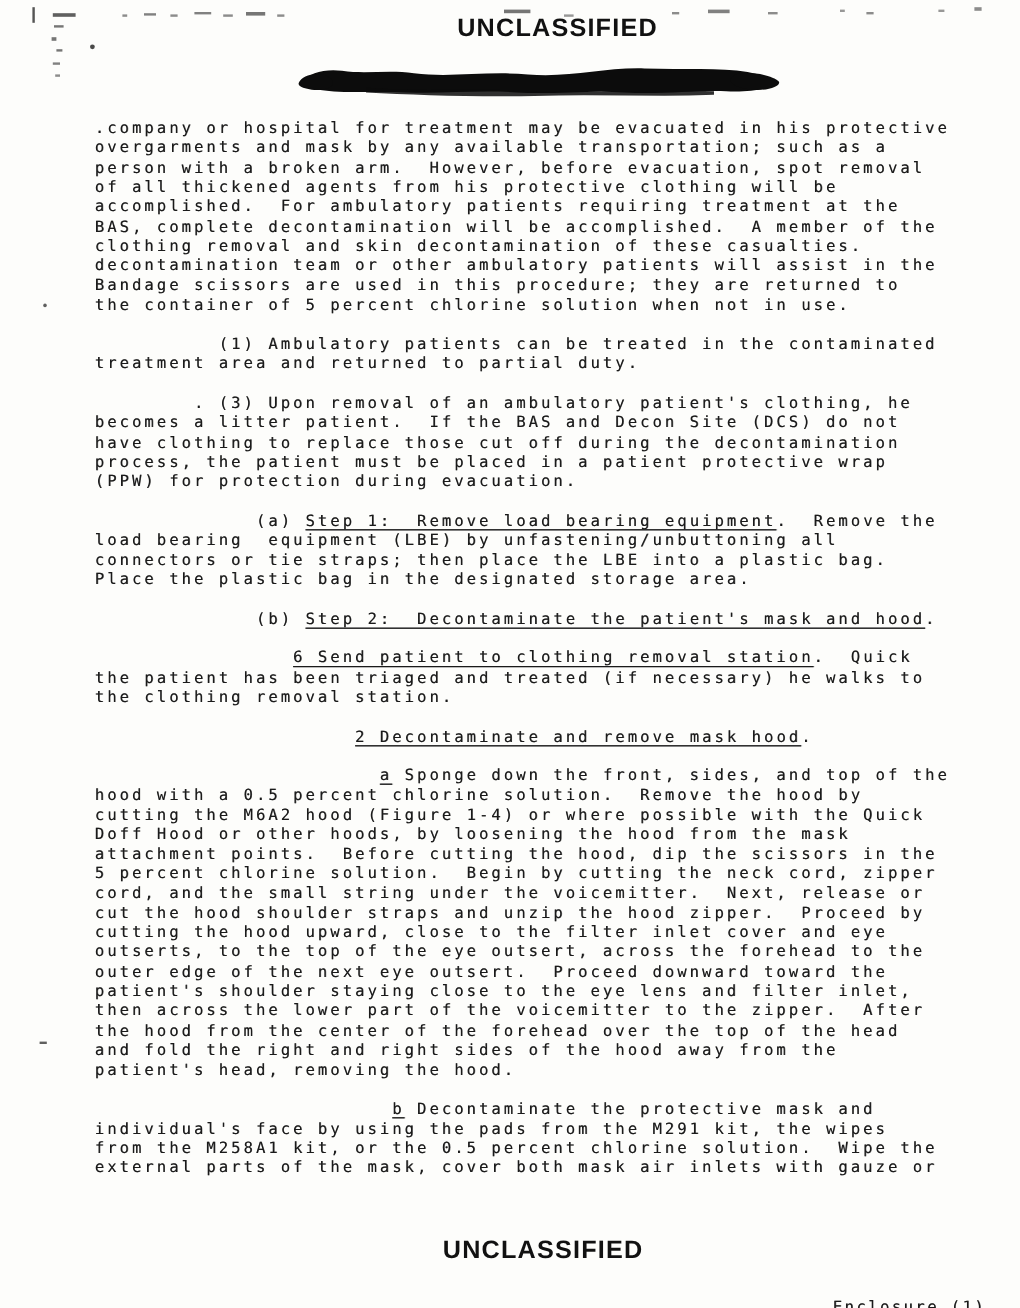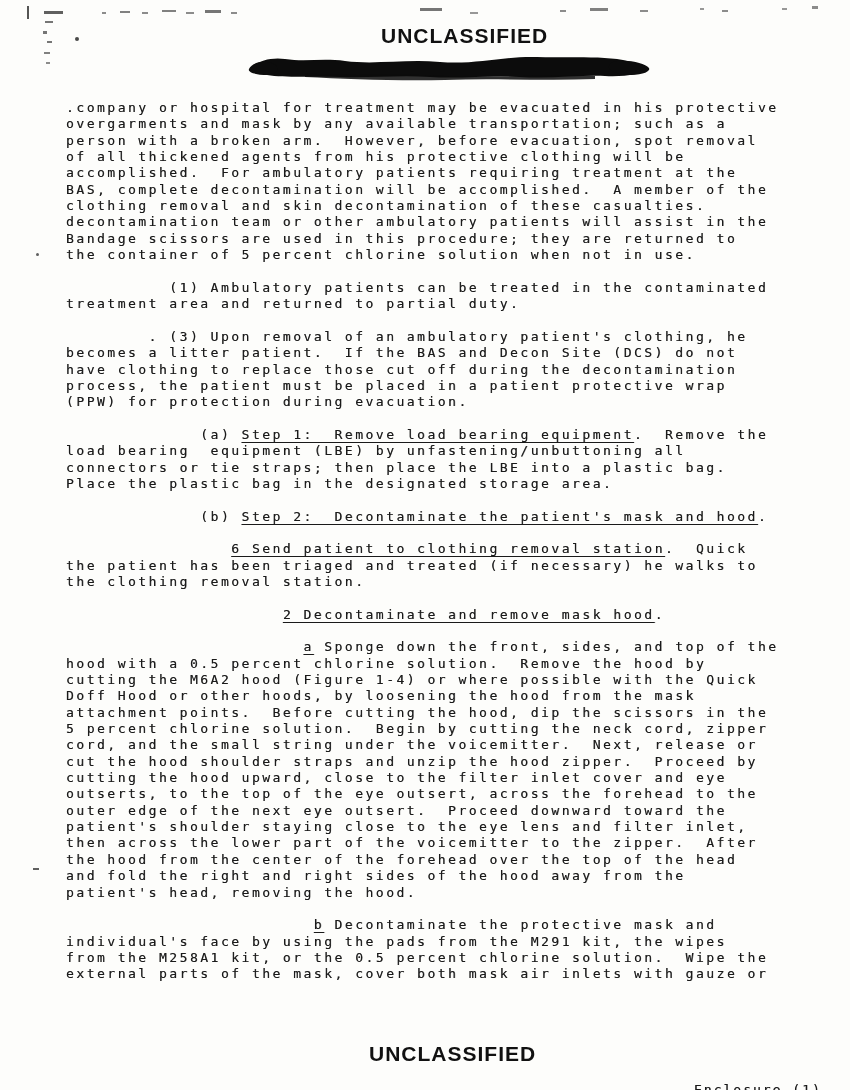--- a/index.html
+++ b/index.html
@@ -13,27 +13,26 @@
     color:#161616;
   }
   .classification{
     position:absolute;
     font-family:"Liberation Sans", sans-serif;
     font-weight:bold;
     font-size:21px;
     letter-spacing:1px;
     color:#111;
     white-space:nowrap;
-    margin-top:12px;
   }
   .classification.top{top:12px;left:381px;}
   .classification.bottom{top:1030px;left:369px;}
   .doc-body{
     position:absolute;
-    left:66px;top:100px;width:760px;
+    left:79px;top:100px;width:760px;
   }
   .line{
     height:16.35px;
     line-height:16.35px;
     white-space:pre;
     font-size:13px;
     letter-spacing:2.5px;
     color:#1a1a1a;
     text-shadow:0.3px 0 0 rgba(20,20,20,.55);
   }

